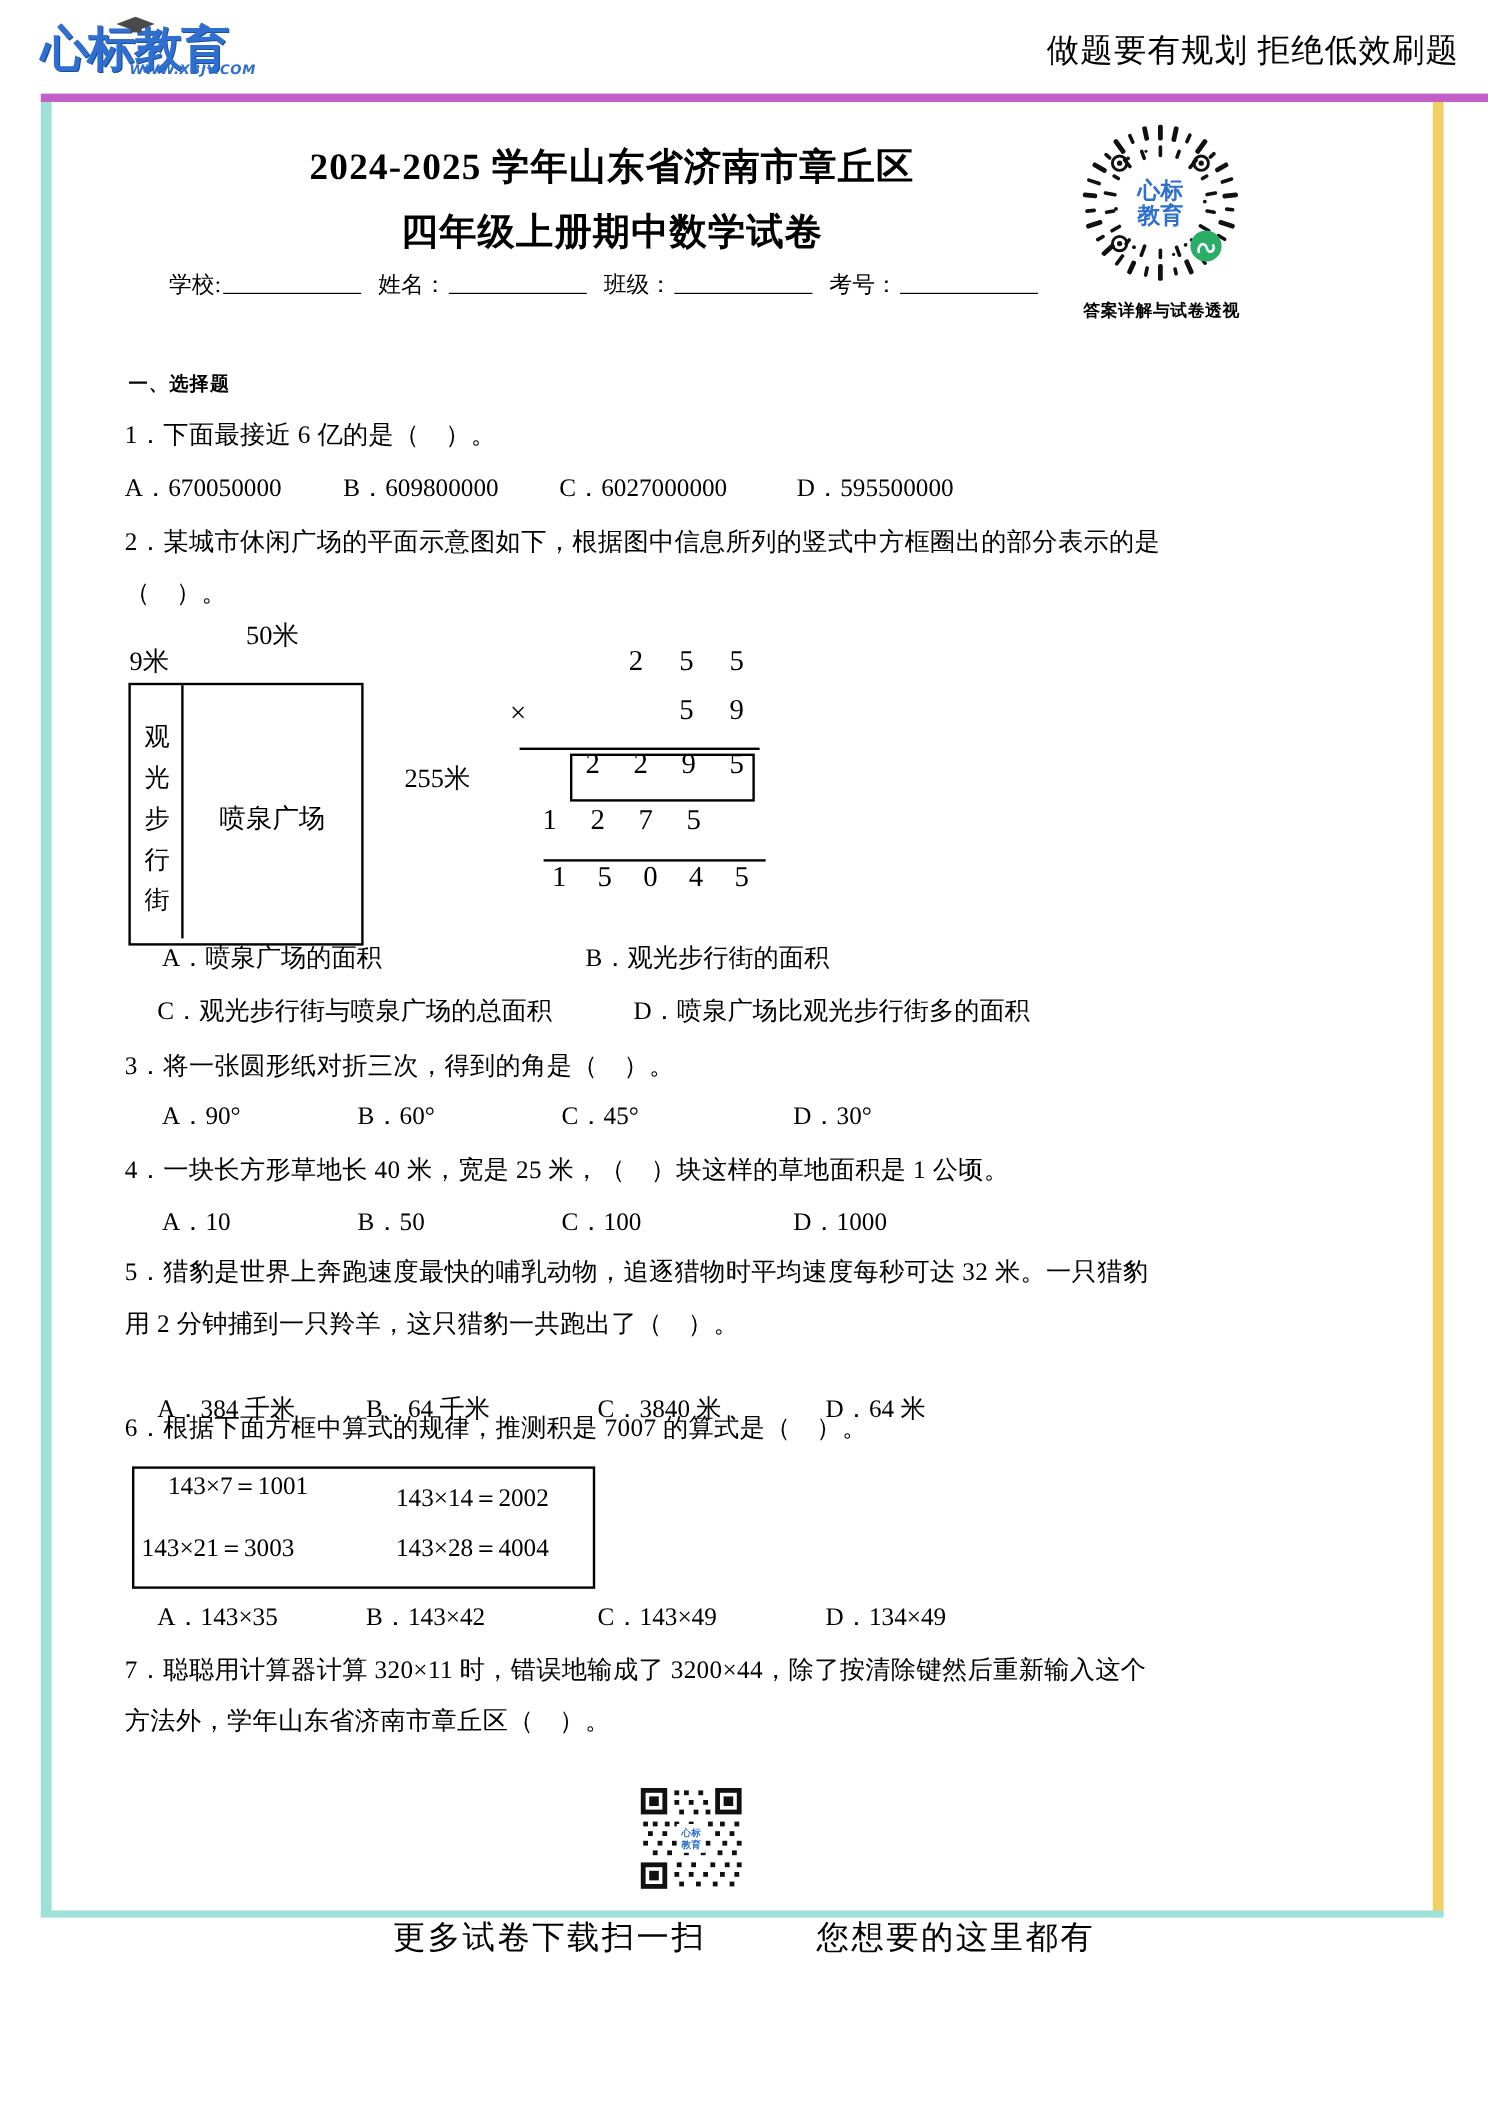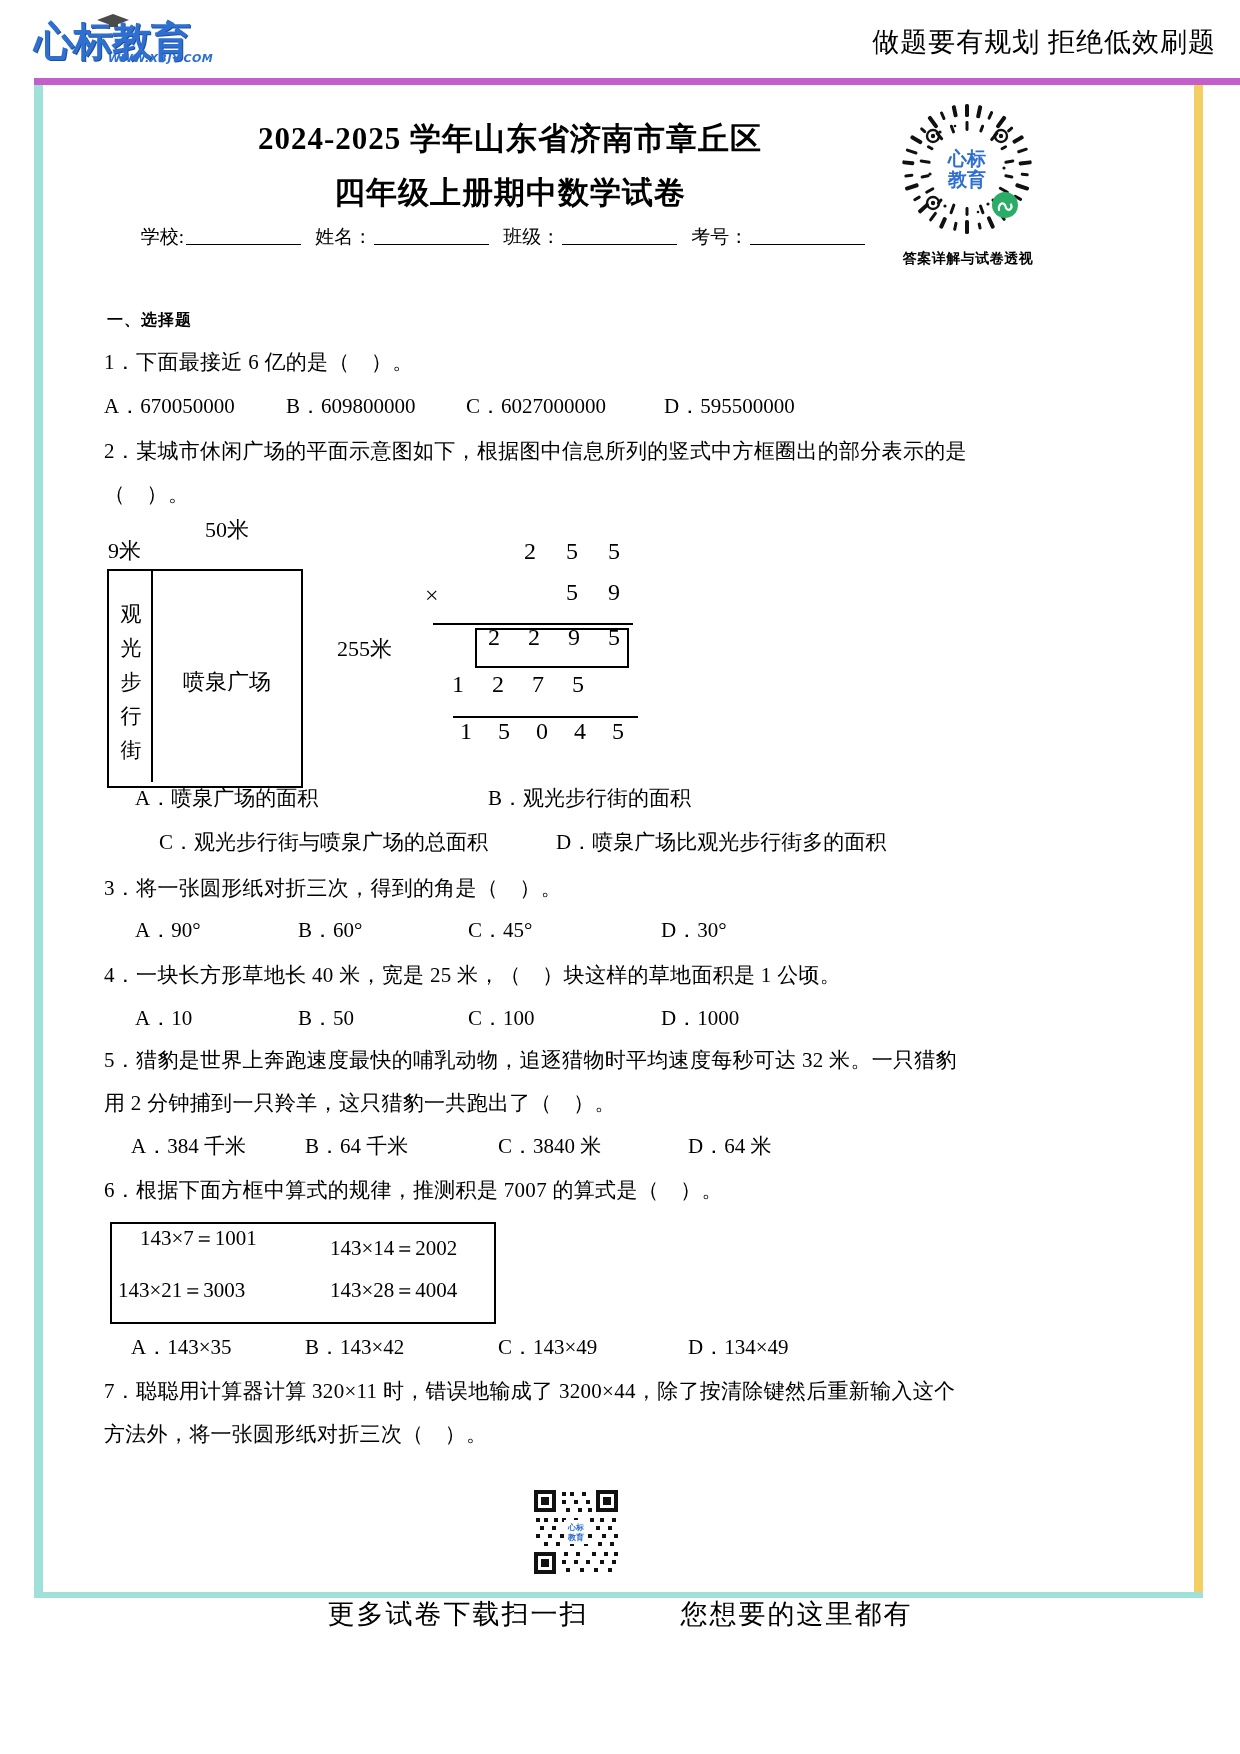--- a/index.html
+++ b/index.html
@@ -284,52 +284,52 @@
       <span class="dgt" style="left:104px;">0</span>
       <span class="dgt" style="left:142px;">4</span>
       <span class="dgt" style="left:180px;">5</span>
     </div>
   </div>
 
   <div class="opts" style="left:135px;top:784px;">
     <span class="o" style="width:353px;">A．喷泉广场的面积</span><span class="o">B．观光步行街的面积</span>
   </div>
   <div class="opts" style="left:131px;top:828px;">
-    <span class="o" style="width:397px;margin-left:28px;">C．观光步行街与喷泉广场的总面积</span><span class="o">D．喷泉广场比观光步行街多的面积</span>
+    <span class="o" style="width:397px;">C．观光步行街与喷泉广场的总面积</span><span class="o">D．喷泉广场比观光步行街多的面积</span>
   </div>
 
   <div class="qline" style="left:104px;top:874px;">3．将一张圆形纸对折三次，得到的角是（　）。</div>
   <div class="opts" style="left:135px;top:916px;">
     <span class="o" style="width:163px;">A．90°</span><span class="o" style="width:170px;">B．60°</span><span class="o" style="width:193px;">C．45°</span><span class="o">D．30°</span>
   </div>
 
   <div class="qline" style="left:104px;top:961px;">4．一块长方形草地长 40 米，宽是 25 米，（　）块这样的草地面积是 1 公顷。</div>
   <div class="opts" style="left:135px;top:1004px;">
     <span class="o" style="width:163px;">A．10</span><span class="o" style="width:170px;">B．50</span><span class="o" style="width:193px;">C．100</span><span class="o">D．1000</span>
   </div>
 
   <div class="qline" style="left:104px;top:1046px;">5．猎豹是世界上奔跑速度最快的哺乳动物，追逐猎物时平均速度每秒可达 32 米。一只猎豹</div>
   <div class="qline" style="left:104px;top:1089px;">用 2 分钟捕到一只羚羊，这只猎豹一共跑出了（　）。</div>
   <div class="opts" style="left:131px;top:1132px;">
-    <span class="o" style="width:174px;">A．384 千米</span><span class="o" style="width:193px;">B．64 千米</span><span class="o" style="width:190px;">C．3840 米</span><span class="o">D．64 米</span>
+    <span class="o" style="width:174px;">A．384 千米</span><span class="o" style="width:193px;margin-top:28px;">B．64 千米</span><span class="o" style="width:190px;">C．3840 米</span><span class="o">D．64 米</span>
   </div>
 
   <div class="qline" style="left:104px;top:1176px;">6．根据下面方框中算式的规律，推测积是 7007 的算式是（　）。</div>
   <div class="fbox">
     <div class="fcell" style="left:12px;top:0;margin-left:16px;">143×7＝1001</div>
     <div class="fcell" style="left:218px;top:10px;">143×14＝2002</div>
     <div class="fcell" style="left:6px;top:52px;">143×21＝3003</div>
     <div class="fcell" style="left:218px;top:52px;">143×28＝4004</div>
   </div>
   <div class="opts" style="left:131px;top:1333px;">
     <span class="o" style="width:174px;">A．143×35</span><span class="o" style="width:193px;">B．143×42</span><span class="o" style="width:190px;">C．143×49</span><span class="o">D．134×49</span>
   </div>
 
   <div class="qline" style="left:104px;top:1377px;">7．聪聪用计算器计算 320×11 时，错误地输成了 3200×44，除了按清除键然后重新输入这个</div>
-  <div class="qline" style="left:104px;top:1420px;">方法外，将一张圆形纸对折三次（　）。</div>
+  <div class="qline" style="left:104px;top:1420px;">方法外，学年山东省济南市章丘区（　）。</div>
 
   <div class="foot-qr">
     <svg viewBox="0 0 92 92" width="92" height="92">
       <rect x="0" y="0" width="92" height="92" fill="#fff"></rect>
       <g fill="#111">
         <rect x="4" y="4" width="22" height="22"></rect>
           <rect x="66" y="4" width="22" height="22"></rect>
           <rect x="4" y="66" width="22" height="22"></rect>
       </g>
       <g fill="#fff">

